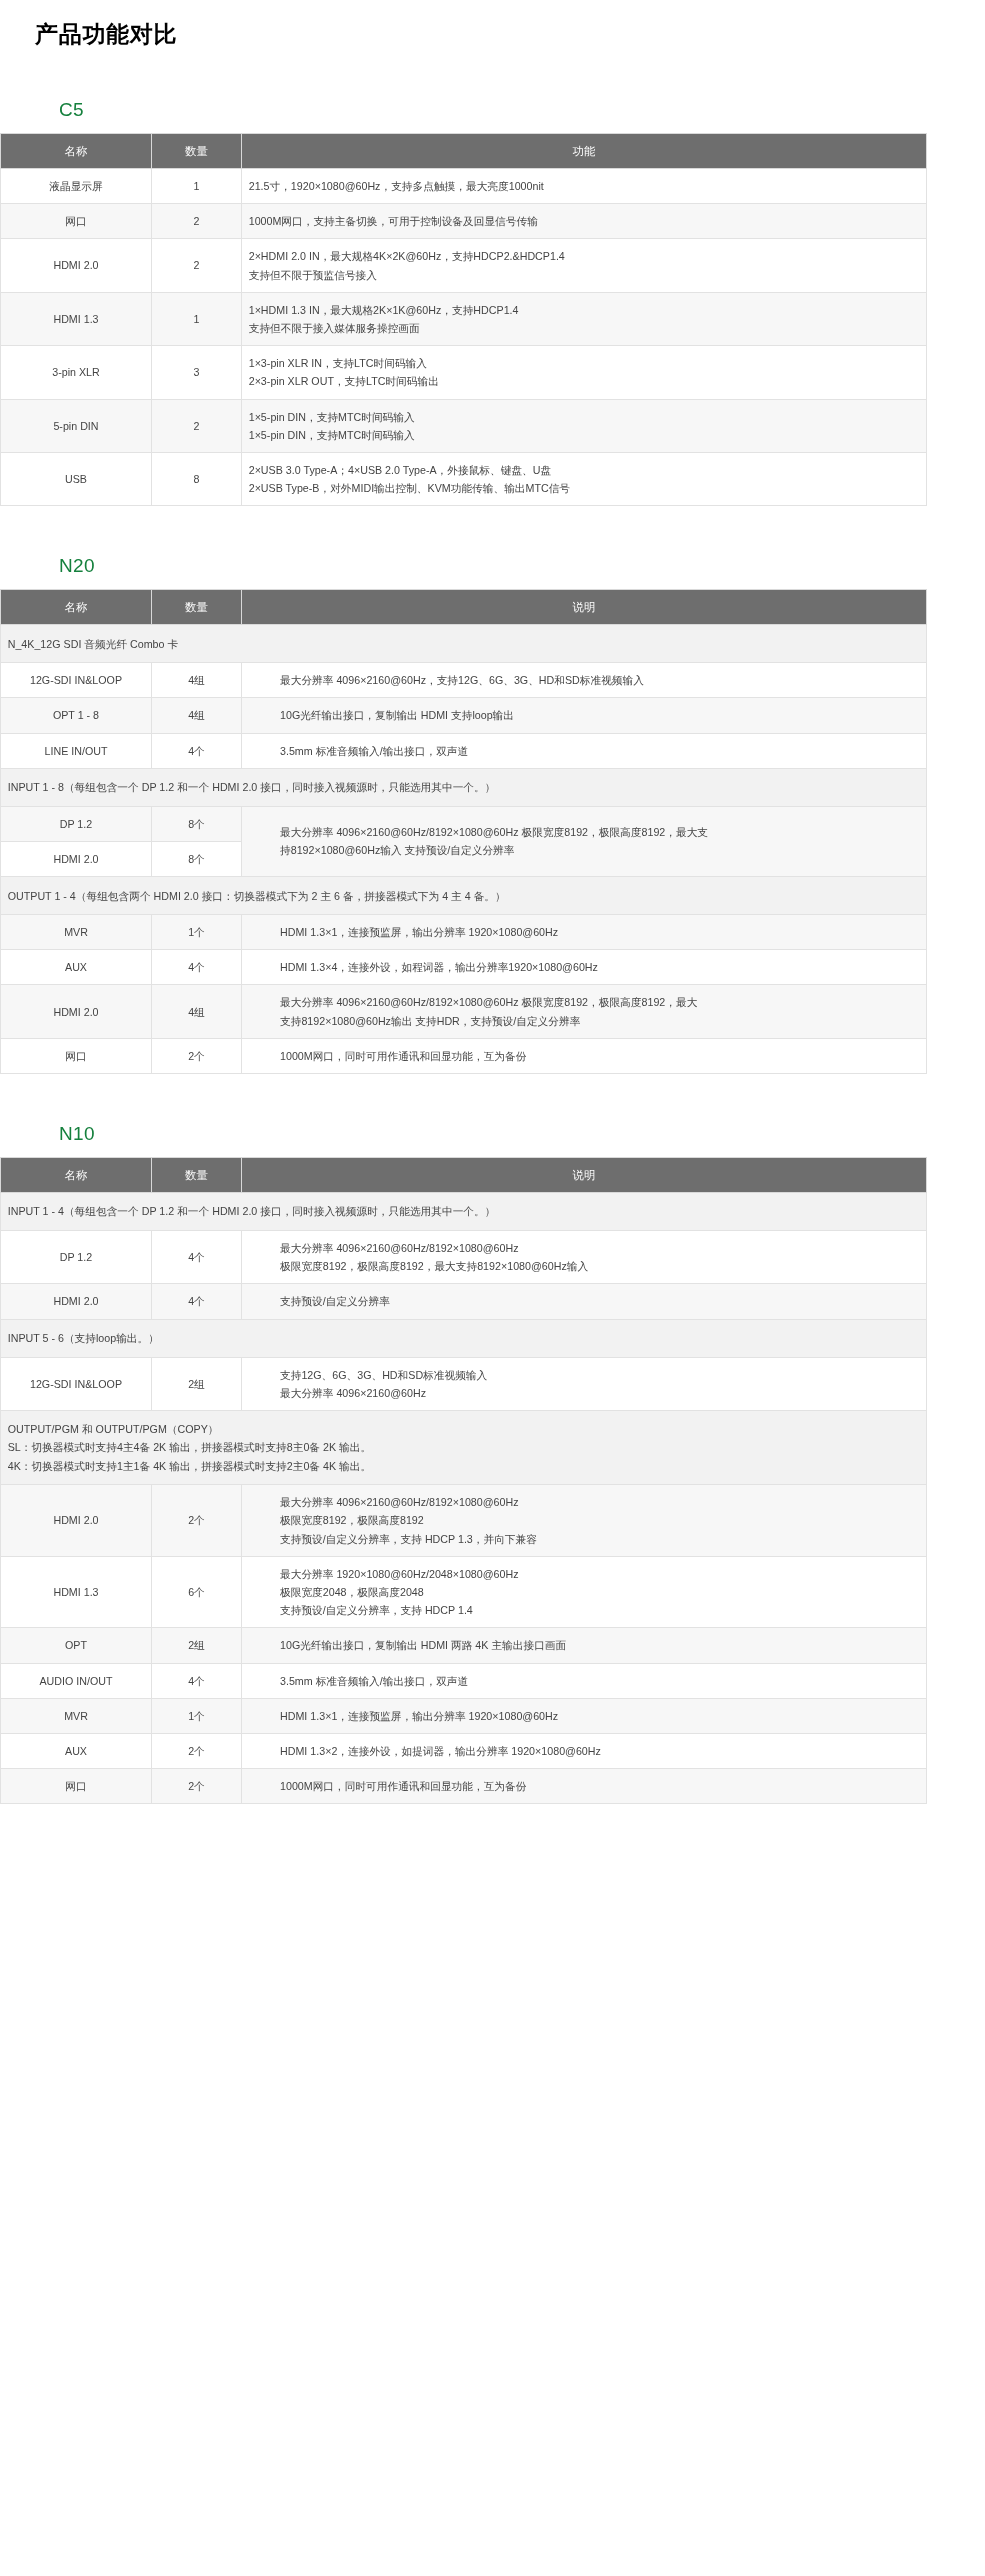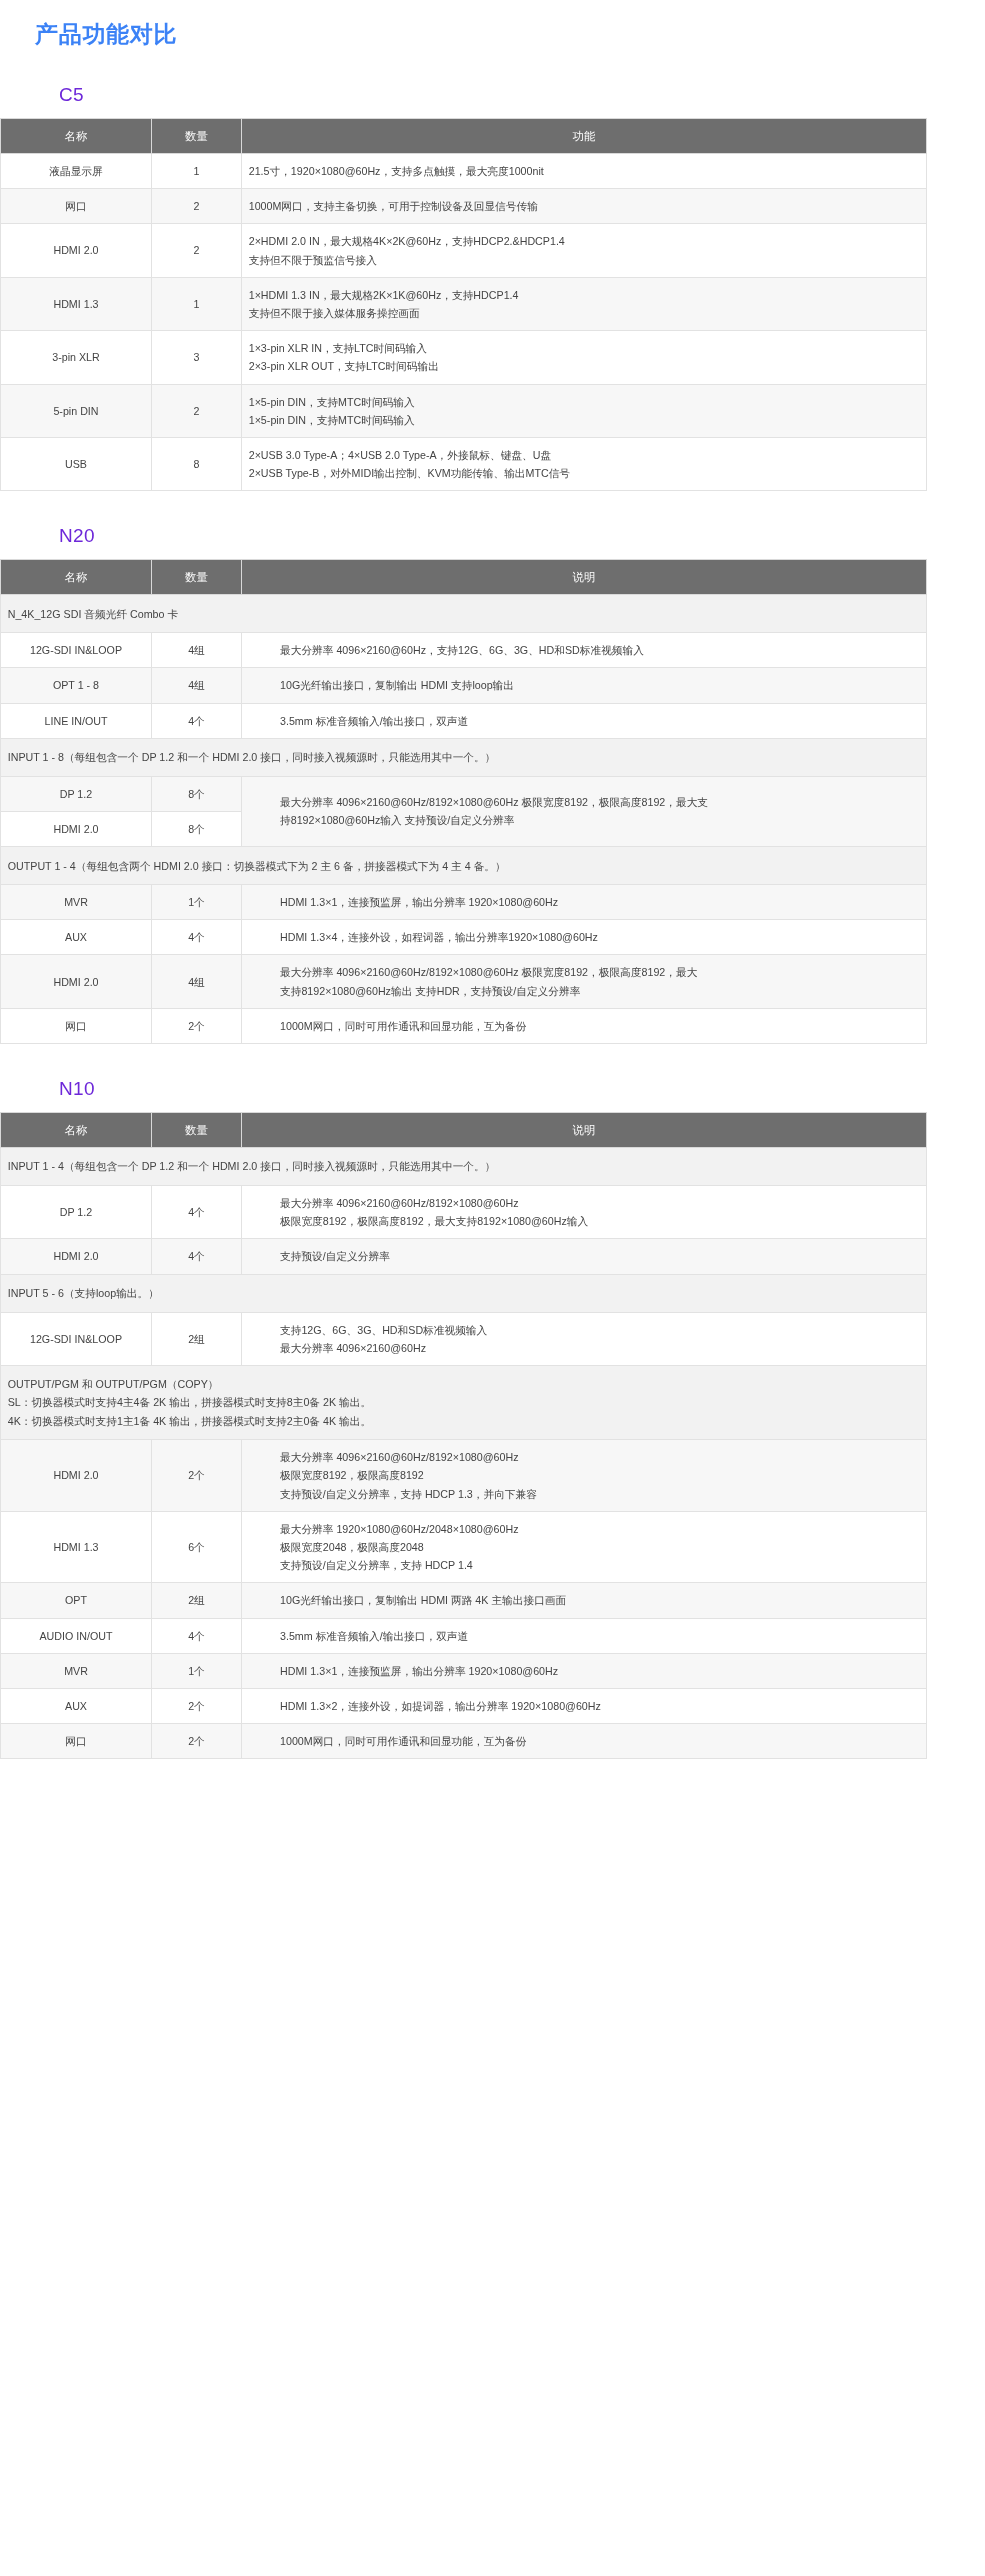--- a/index.html
+++ b/index.html
@@ -14,32 +14,32 @@
     -webkit-font-smoothing: antialiased;
   }
   .page {
     width: 986px;
     padding: 0;
     box-sizing: border-box;
   }
   .page-title {
     font-size: 23px;
     font-weight: bold;
-    color: #3b82f6;
+    color: #000000;
     margin: 19px 0 0 35px;
     letter-spacing: 0.7px;
   }
   .section {
     margin: 0 0 0 0;
   }
   .section-title {
     font-size: 19px;
-    color: #6d28d9;
+    color: #15803d;
     font-weight: normal;
-    margin: 34px 0 12px 59px;
+    margin: 49px 0 12px 59px;
     letter-spacing: 0.3px;
   }
   table.spec {
     border-collapse: collapse;
     width: 927px;
     table-layout: fixed;
     background: #ffffff;
   }
   table.spec th {
     background: #6e6e6e;

